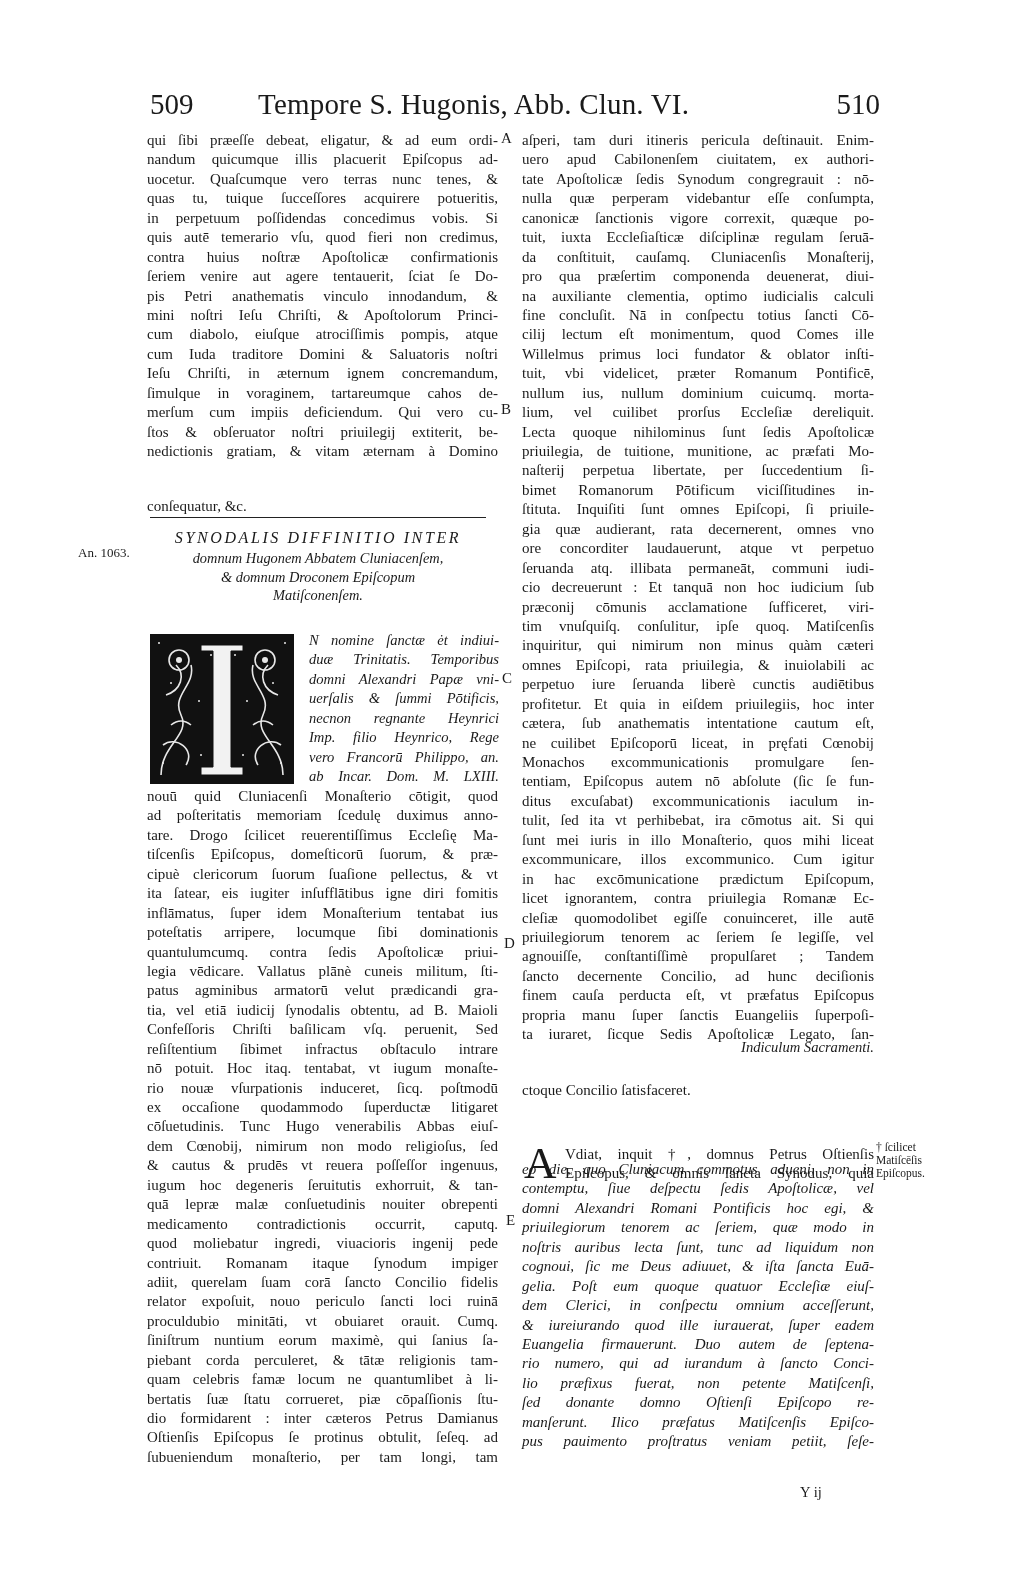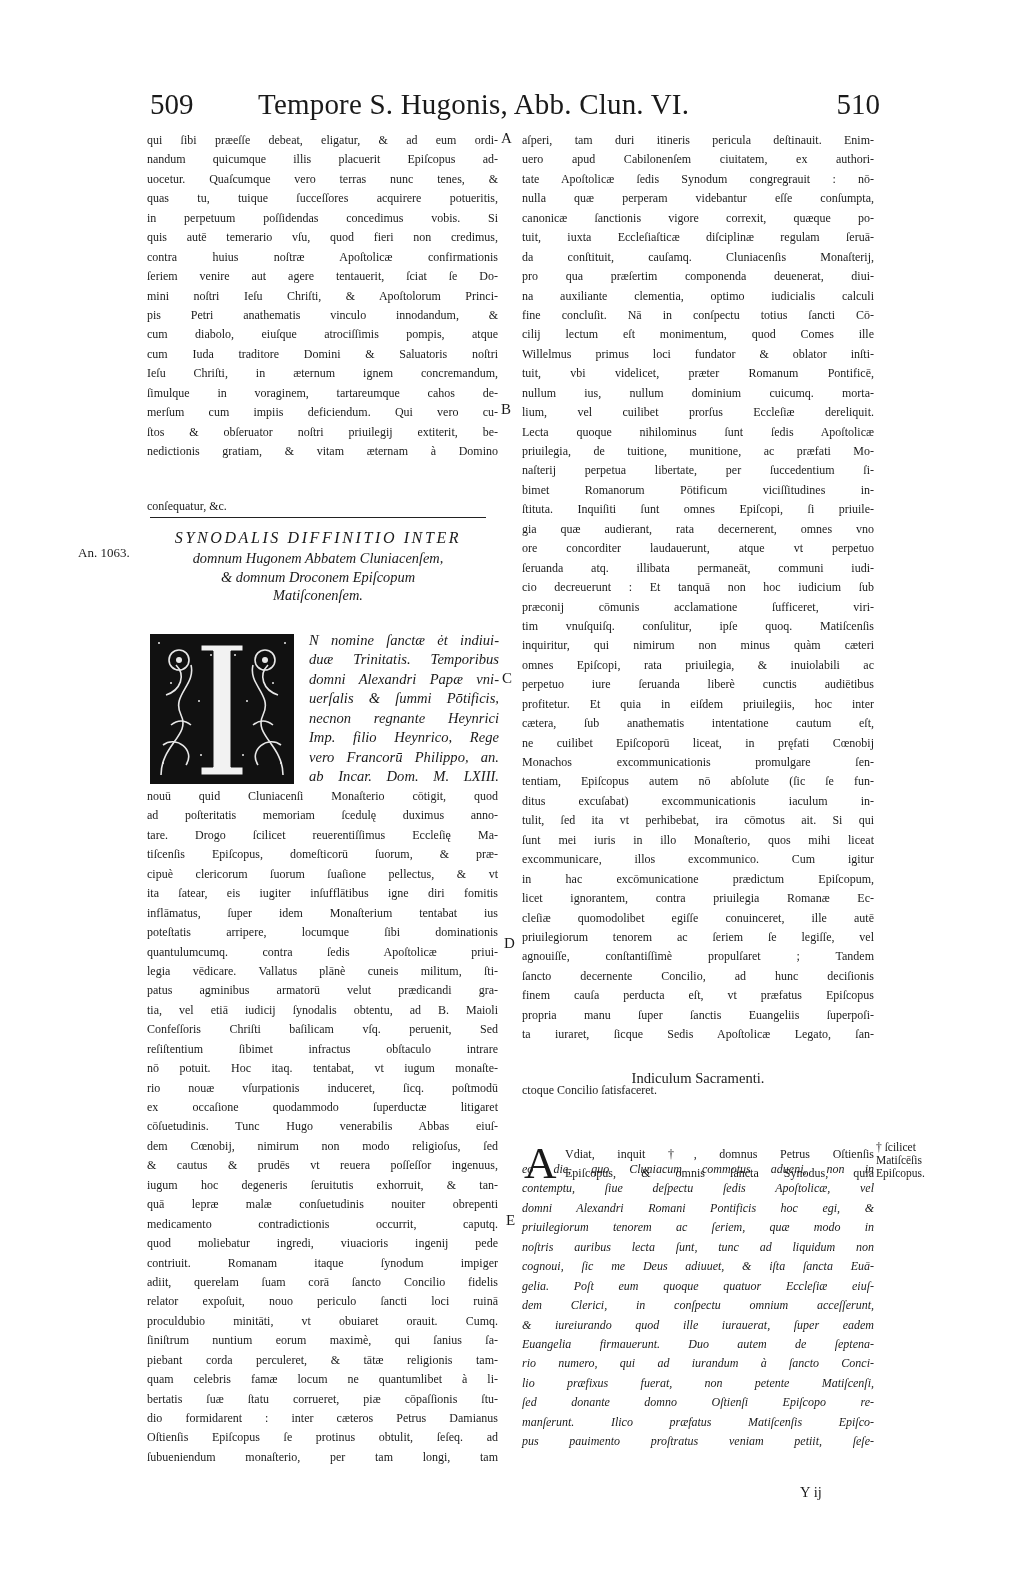--- a/index.html
+++ b/index.html
@@ -6,21 +6,21 @@
   body { width: 1024px; height: 1572px; position: relative; overflow: hidden;
          font-family: "Liberation Serif", "DejaVu Serif", serif; color: #1a1a1a; }
   .page { position: absolute; left: 0; top: 0; width: 1024px; height: 1572px; }
 
   .running-head { position: absolute; top: 88px; left: 150px; width: 730px; height: 40px;
                   font-size: 29px; }
   .running-head .pl { position: absolute; left: 0; top: 0; }
   .running-head .title { position: absolute; left: 108px; top: 0; letter-spacing: 0.2px; }
   .running-head .pr { position: absolute; right: 0; top: 0; }
 
-  .col { position: absolute; font-size: 12px; line-height: 19.45px; }
+  .col { position: absolute; font-size: 15px; line-height: 19.45px; }
   .col .ln { display: block; white-space: nowrap; text-align: justify; text-align-last: justify;
              height: 19.45px; }
   .col .ln.last { text-align-last: left; margin-top: 36px; }
   .col-left { left: 147px; top: 131px; width: 351px; }
   .col-right { left: 522px; top: 131px; width: 352px; }
 
   .rule { position: absolute; left: 150px; top: 517px; width: 336px; height: 0;
           border-top: 1.8px solid #222; }
 
   .heading { position: absolute; left: 150px; top: 527px; width: 336px; text-align: center;
@@ -31,22 +31,22 @@
   .year-note { position: absolute; left: 78px; top: 545px; font-size: 13px; }
 
   .dropcap-box { position: absolute; left: 150px; top: 634px; width: 142px; height: 148px;
                  background: #111; border: 1px solid #111; }
   .dropcap-box svg { width: 100%; height: 100%; display: block; }
 
   .dropcap-text { position: absolute; left: 309px; top: 631px; width: 190px; font-size: 14.6px;
                   line-height: 19.45px; }
   .dropcap-text .ln { display: block; white-space: nowrap; text-align: justify; text-align-last: justify; height: 19.45px; font-style: italic; }
 
-  .sub-heading { position: absolute; left: 522px; top: 1070px; width: 352px; text-align: center;
-                 font-size: 14.6px; }
+  .sub-heading { position: absolute; left: 522px; top: 1039px; width: 352px; text-align: right;
+                 font-style: italic; font-size: 14.6px; }
 
   .cap-A { position: absolute; left: 524px; top: 1143px; font-size: 45px; line-height: 40px; }
 
   .margin-letter { position: absolute; font-size: 15px; }
 
   .side-note { position: absolute; left: 876px; top: 1141px; font-size: 11.5px; line-height: 13px; }
 
   .signature { position: absolute; left: 800px; top: 1484px; font-size: 14.6px; }
 </style>
 </head>
@@ -62,22 +62,22 @@
 
   <div class="col col-left" id="left-top">
       <span class="ln">qui ſibi præeſſe debeat, eligatur, &amp; ad eum ordi-</span>
       <span class="ln">nandum quicumque illis placuerit Epiſcopus ad-</span>
       <span class="ln">uocetur. Quaſcumque vero terras nunc tenes, &amp;</span>
       <span class="ln">quas tu, tuique ſucceſſores acquirere potueritis,</span>
       <span class="ln">in perpetuum poſſidendas concedimus vobis. Si</span>
       <span class="ln">quis autē temerario vſu, quod fieri non credimus,</span>
       <span class="ln">contra huius noſtræ Apoſtolicæ confirmationis</span>
       <span class="ln">ſeriem venire aut agere tentauerit, ſciat ſe Do-</span>
+      <span class="ln">pis Petri anathematis vinculo innodandum, &amp;</span>
       <span class="ln">mini noſtri Ieſu Chriſti, &amp; Apoſtolorum Princi-</span>
-      <span class="ln">pis Petri anathematis vinculo innodandum, &amp;</span>
       <span class="ln">cum diabolo, eiuſque atrociſſimis pompis, atque</span>
       <span class="ln">cum Iuda traditore Domini &amp; Saluatoris noſtri</span>
       <span class="ln">Ieſu Chriſti, in æternum ignem concremandum,</span>
       <span class="ln">ſimulque in voraginem, tartareumque cahos de-</span>
       <span class="ln">merſum cum impiis deficiendum. Qui vero cu-</span>
       <span class="ln">ſtos &amp; obſeruator noſtri priuilegij extiterit, be-</span>
       <span class="ln">nedictionis gratiam, &amp; vitam æternam à Domino</span>
       <span class="ln last">conſequatur, &amp;c.</span>
     </div>
 

